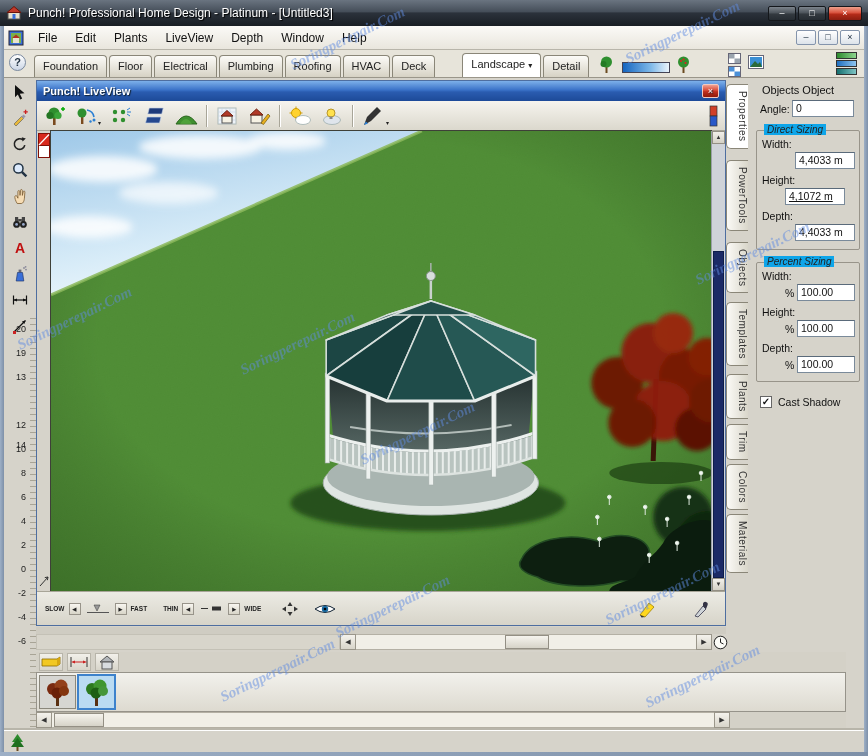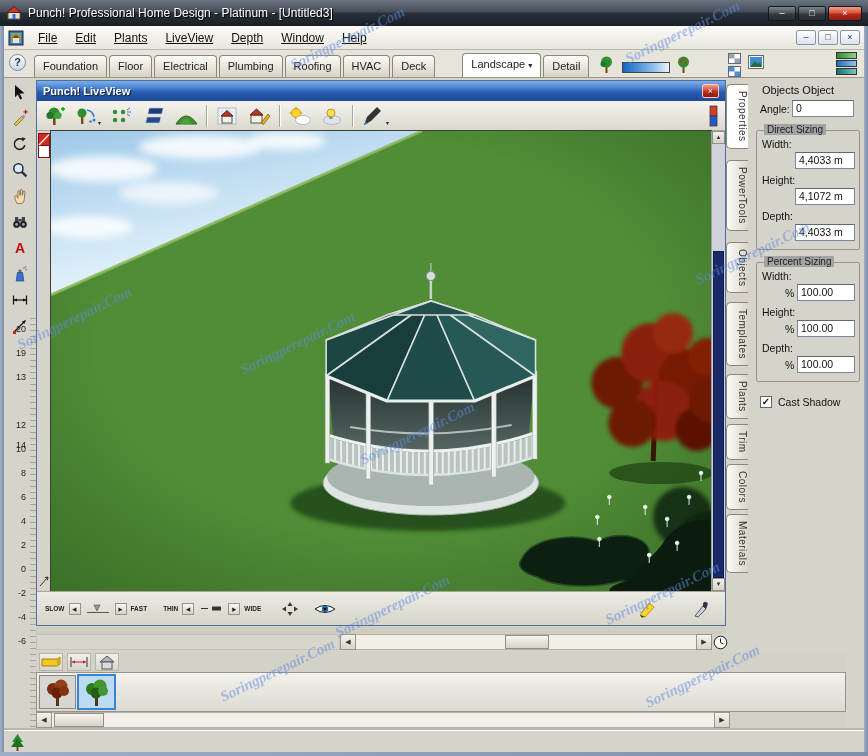--- a/index.html
+++ b/index.html
@@ -9,21 +9,21 @@
   .frame{position:absolute;background:linear-gradient(90deg,#9dafc6,#7e90a8);}
   
   #titlebar{position:absolute;left:0;top:0;width:868px;height:26px;display:flex;align-items:center;gap:6px;padding:0 6px;
     background:linear-gradient(#6a7480 0%,#454e59 45%,#2b323b 50%,#191e24 100%);color:#fff;font-size:12px;}
   .capbtn{width:28px;height:15px;border:1px solid #14171b;border-radius:2px;color:#fff;font-size:9px;line-height:12px;text-align:center;
     background:linear-gradient(#7d848c,#4a5158 48%,#343a40 52%,#262c32);}
   .capbtn.close{width:34px;background:linear-gradient(#efa18c,#d8503c 46%,#b52c1a 54%,#8a1d10);}
   
   #menubar{position:absolute;left:4px;top:26px;width:860px;height:24px;display:flex;align-items:center;gap:2px;padding:0 4px;
     background:linear-gradient(#fbfaf7,#e9e6dd);border-bottom:1px solid #b8b5aa;font-size:12px;color:#111;}
-  .menuitem{padding:3px 8px;text-decoration:underline;}
+  .menuitem{padding:3px 8px;}
   .mdibtn{width:20px;height:15px;border:1px solid #8494ac;border-radius:2px;background:linear-gradient(#ffffff,#dde3ea);
     color:#234;font-size:9px;line-height:12px;text-align:center;margin-left:2px;}
   
   #tabrow{position:absolute;left:4px;top:50px;width:860px;height:28px;background:#e7e4da;border-bottom:1px solid #9a968a;
     display:flex;align-items:flex-end;padding-left:30px;}
   .tab{height:22px;line-height:20px;border:1px solid #8a8678;border-bottom:none;border-radius:4px 4px 0 0;
     background:linear-gradient(#fcfbf8,#d6d2c4);padding:0 8px;font-size:11px;margin-right:2px;color:#222;white-space:nowrap;}
   .tab.sel{background:#fff;height:24px;z-index:2;margin-left:25px;}
   .helpbtn{position:absolute;left:5px;top:4px;width:17px;height:17px;border-radius:50%;border:1px solid #78889f;
     background:linear-gradient(#ffffff,#ccd6e6);color:#234;font-size:11px;font-weight:bold;text-align:center;line-height:15px;}
@@ -72,21 +72,21 @@
   .thumb{position:absolute;top:2px;width:37px;height:34px;border:1px solid #8a877c;background:#d6d6d2;display:flex;align-items:flex-end;justify-content:center;}
   .thumb.sel{background:#badbf2;border:1px solid #3d82cc;box-shadow:0 0 0 1px #3d82cc;}
   
   #sidetabs{position:absolute;left:726px;top:84px;width:26px;height:520px;}
   .vtab{position:absolute;left:0;width:22px;writing-mode:vertical-rl;text-orientation:mixed;text-align:center;
     font-size:10px;color:#333;padding:6px 0;background:linear-gradient(90deg,#fbfaf6,#d9d6ca);
     border:1px solid #8a8678;border-right:none;border-radius:5px 0 0 5px;letter-spacing:0.5px;}
   .vtab.sel{background:#fff;}
   #rightpanel{position:absolute;left:752px;top:78px;width:112px;height:580px;font-size:11px;color:#111;}
   .group{position:absolute;border:1px solid #98948a;border-radius:2px;}
-  .glegend{position:absolute;top:-7px;left:7px;background:#a3a3a3;padding:0 3px;font-size:10px;color:#222;}
+  .glegend{position:absolute;top:-7px;left:7px;background:#0ea5e9;padding:0 3px;font-size:10px;color:#222;font-style:italic;}
   .flabel{position:absolute;font-size:10.5px;color:#111;}
   .textbox{position:absolute;background:#fff;border:1px solid #7a8a9a;border-top-color:#5a6a7a;font-size:10.5px;
     padding:1px 3px;color:#111;white-space:nowrap;overflow:hidden;height:17px;}
   .checkbox{position:absolute;width:12px;height:12px;background:#fff;border:1px solid #666;font-size:10px;line-height:10px;
     text-align:center;color:#111;font-weight:bold;}
   
   #statusbar{position:absolute;left:4px;top:730px;width:860px;height:22px;background:#d6d3ca;border-top:1px solid #fff;
     box-shadow:0 -2px 0 #b8b5aa;display:flex;align-items:center;padding-left:6px;font-size:9.5px;color:#0f5c20;gap:10px;
     white-space:nowrap;overflow:hidden;}
   
@@ -647,21 +647,21 @@
   <div id="rightpanel">
     <span class="abs" style="left:10px;top:6px;">Objects Object</span>
     <span class="flabel" style="left:8px;top:25px;">Angle:</span>
     <span class="textbox" style="left:40px;top:22px;width:62px;">0</span>
 
     <div class="group" style="left:4px;top:52px;width:104px;height:120px;">
       <span class="glegend">Direct Sizing</span>
       <span class="flabel" style="left:5px;top:7px;">Width:</span>
       <span class="textbox" style="left:38px;top:21px;width:60px;">4,4033 m</span>
       <span class="flabel" style="left:5px;top:43px;">Height:</span>
-      <span class="textbox" style="left:38px;top:57px;width:60px;">4,1072 m</span>
+      <span class="textbox" style="left:28px;top:57px;width:60px;text-decoration:underline;">4,1072 m</span>
       <span class="flabel" style="left:5px;top:79px;">Depth:</span>
       <span class="textbox" style="left:38px;top:93px;width:60px;">4,4033 m</span>
     </div>
 
     <div class="group" style="left:4px;top:184px;width:104px;height:120px;">
       <span class="glegend">Percent Sizing</span>
       <span class="flabel" style="left:5px;top:7px;">Width:</span>
       <span class="flabel" style="left:28px;top:24px;">%</span>
       <span class="textbox" style="left:40px;top:21px;width:58px;">100.00</span>
       <span class="flabel" style="left:5px;top:43px;">Height:</span>

